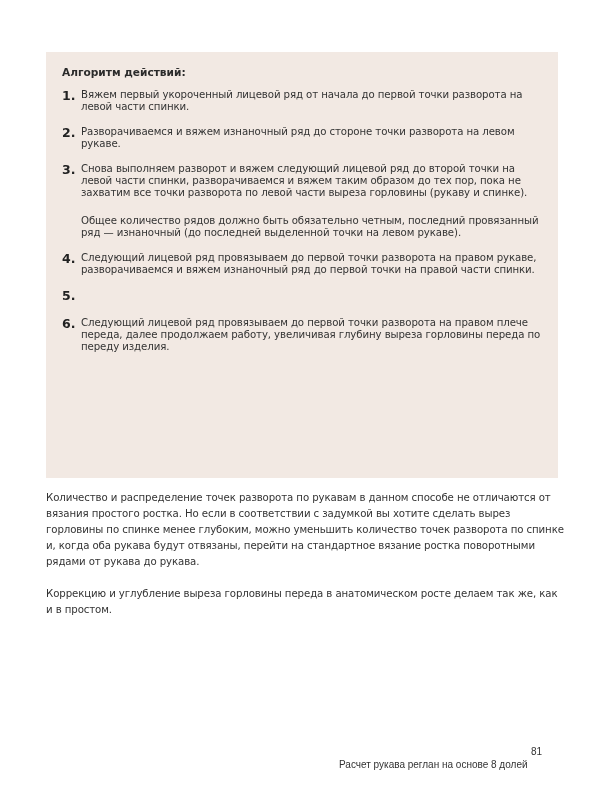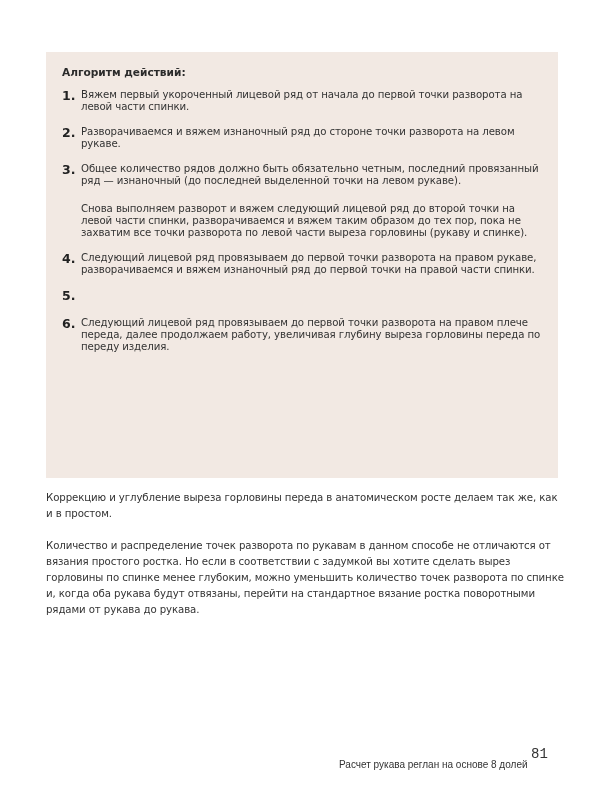--- a/index.html
+++ b/index.html
@@ -26,22 +26,22 @@
       position: absolute; left: 46px; top: 490px; width: 520px;
     }
     .main-text .para { font-size: 10.2px; line-height: 16px; color: #333; }
     .main-text .para + .para { margin-top: 16px; }
     .footer-title {
       position: absolute; left: 339px; top: 746px; font-size: 10px; color: #333;
       font-family: "Liberation Sans", sans-serif;
       margin-top: 13px;
     }
     .page-num {
-      position: absolute; left: 531px; top: 746px; font-size: 14px; color: #333;
-      font-family: Liberation Mono, monospace;
+      position: absolute; left: 531px; top: 746px; font-size: 10px; color: #333;
+      font-family: Liberation Sans, sans-serif;
     }
     .watermark {
       position: absolute; left: 511px; top: 826px; font-size: 11px; color: #ffffff;
       font-family: "Liberation Sans", sans-serif;
       text-shadow: -0.6px -0.6px 0 #b0b0b0, 0.6px -0.6px 0 #b0b0b0, -0.6px 0.6px 0 #b0b0b0, 0.6px 0.6px 0 #b0b0b0;
       letter-spacing: 0.2px;
     }
   </style>
 </head>
 <body>
@@ -59,22 +59,22 @@
   <div class="step">
     <div class="step-num">2.</div>
     <div class="step-body">
       <p class="para">Разворачиваемся и вяжем изнаночный ряд до стороне точки разворота на левом рукаве.</p>
     </div>
   </div>
 
   <div class="step">
     <div class="step-num">3.</div>
     <div class="step-body">
+      <p class="para">Снова выполняем разворот и вяжем следующий лицевой ряд до второй точки на левой части спинки, разворачиваемся и вяжем таким образом до тех пор, пока не захватим все точки разворота по левой части выреза горловины (рукаву и спинке).</p>
       <p class="para">Общее количество рядов должно быть обязательно четным, последний провязанный ряд — изнаночный (до последней выделенной точки на левом рукаве).</p>
-      <p class="para">Снова выполняем разворот и вяжем следующий лицевой ряд до второй точки на левой части спинки, разворачиваемся и вяжем таким образом до тех пор, пока не захватим все точки разворота по левой части выреза горловины (рукаву и спинке).</p>
     </div>
   </div>
 
   <div class="step">
     <div class="step-num">4.</div>
     <div class="step-body">
       <p class="para">Следующий лицевой ряд провязываем до первой точки разворота на правом рукаве, разворачиваемся и вяжем изнаночный ряд до первой точки на правой части спинки.</p>
     </div>
   </div>
 
@@ -86,19 +86,19 @@
 
   <div class="step">
     <div class="step-num">6.</div>
     <div class="step-body">
       <p class="para">Следующий лицевой ряд провязываем до первой точки разворота на правом плече переда, далее продолжаем работу, увеличивая глубину выреза горловины переда по переду изделия.</p>
     </div>
   </div>
 </div>
 
 <div class="main-text">
+  <p class="para">Количество и распределение точек разворота по рукавам в данном способе не отличаются от вязания простого ростка. Но если в соответствии с задумкой вы хотите сделать вырез горловины по спинке менее глубоким, можно уменьшить количество точек разворота по спинке и, когда оба рукава будут отвязаны, перейти на стандартное вязание ростка поворотными рядами от рукава до рукава.</p>
   <p class="para">Коррекцию и углубление выреза горловины переда в анатомическом росте делаем так же, как и в простом.</p>
-  <p class="para">Количество и распределение точек разворота по рукавам в данном способе не отличаются от вязания простого ростка. Но если в соответствии с задумкой вы хотите сделать вырез горловины по спинке менее глубоким, можно уменьшить количество точек разворота по спинке и, когда оба рукава будут отвязаны, перейти на стандартное вязание ростка поворотными рядами от рукава до рукава.</p>
 </div>
 
 <div class="footer-title">Расчет рукава реглан на основе 8 долей</div>
 <div class="page-num">81</div>
 <div class="watermark">PassionForum.ru</div>
 
 </body></html>

